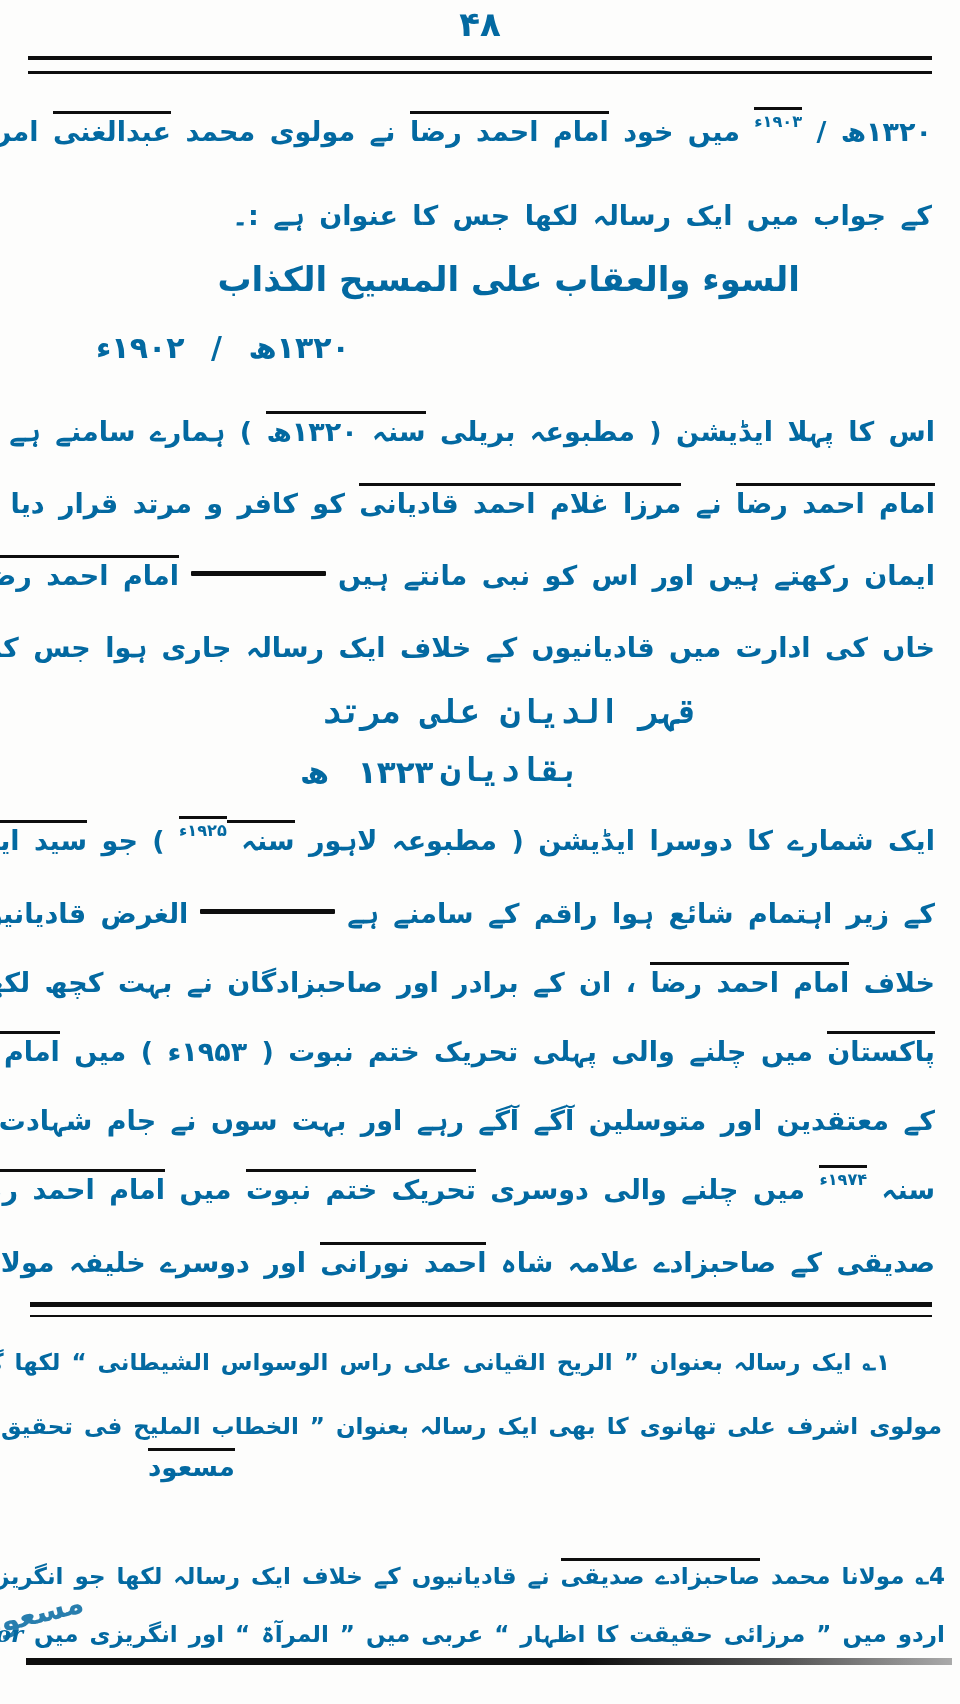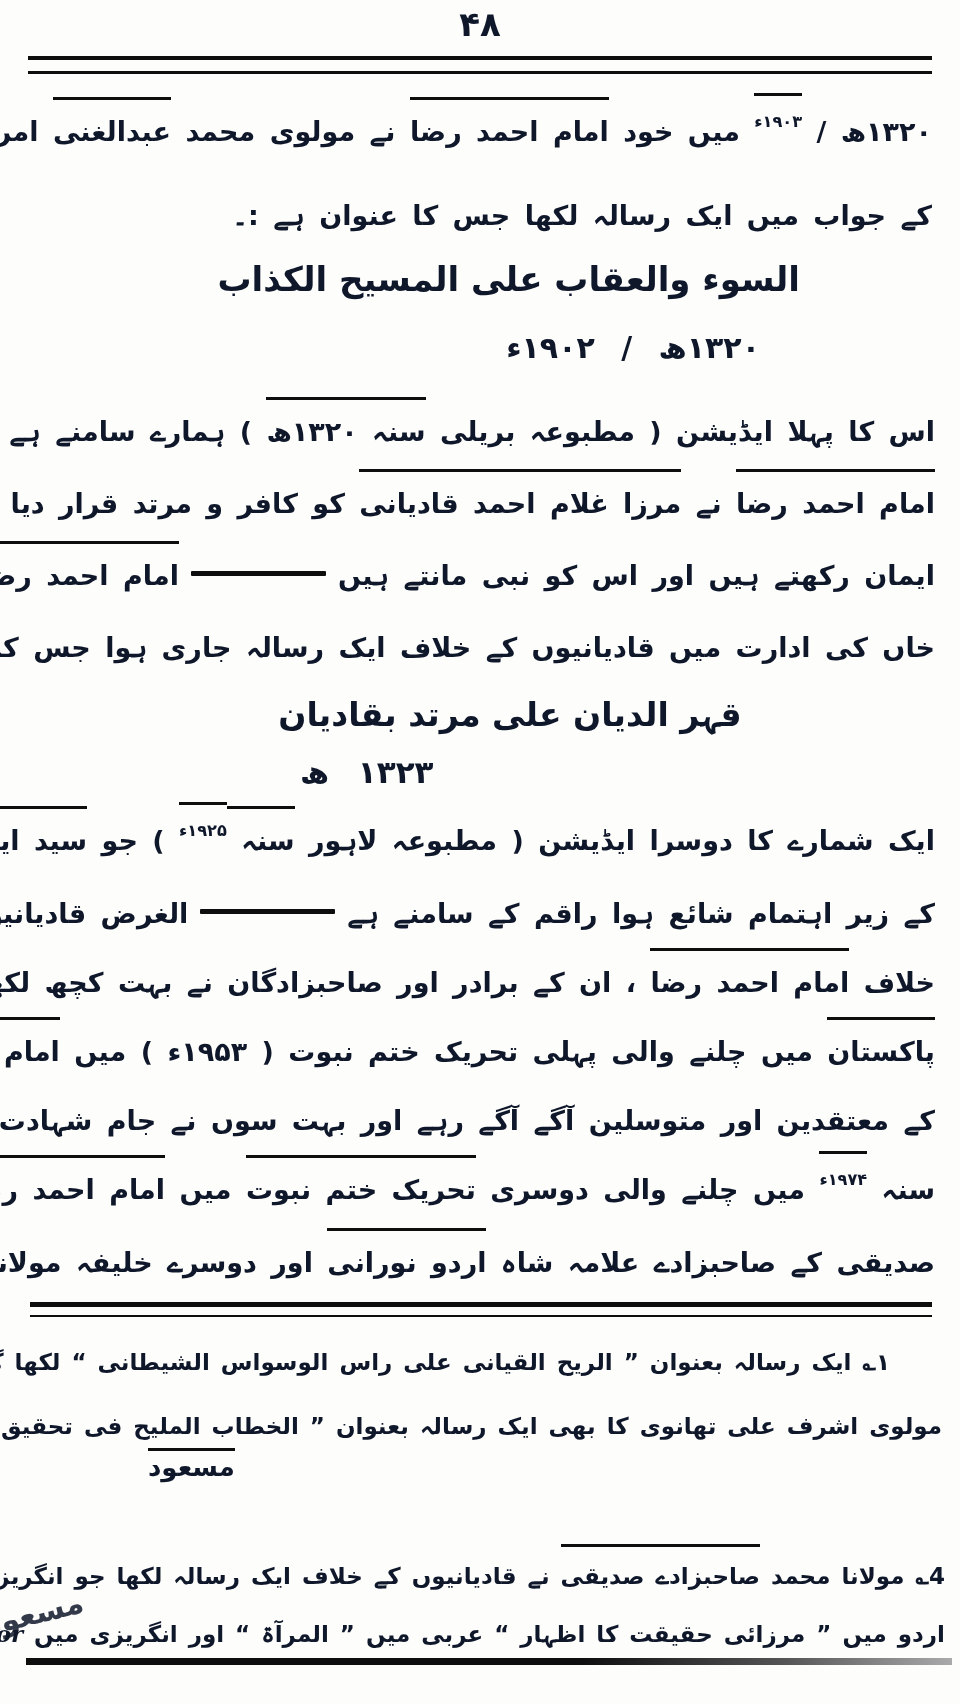--- a/index.html
+++ b/index.html
@@ -1,51 +1,51 @@
 <!DOCTYPE html>
 <html lang="ur" dir="rtl"><head>
 <meta charset="utf-8">
 <style>
   html,body{margin:0;padding:0;background:#ffffff;}
   body{width:960px;height:1704px;overflow:hidden;}
   .page{
     position:relative;width:960px;height:1704px;
-    background:#fdfdfc;color:#0f172a;
+    background:#fdfdfc;color:#0369a1;
     font-family:"DejaVu Sans",sans-serif;font-weight:700;
     direction:rtl;overflow:hidden;
   }
   .abs{position:absolute;}
   .pageno{top:4px;left:0;right:0;text-align:center;font-size:34px;z-index:2;}
   .rule-top{top:56px;right:28px;left:28px;height:11px;
     border-top:4px solid #0e0e0e;border-bottom:3px solid #0e0e0e;}
   .body{font-size:27px;word-spacing:5px;}
   .tline{text-align:justify;text-align-last:justify;white-space:nowrap;}
   .tline.noj{text-align-last:right;}
   .p1{top:92px;right:28px;left:28px;line-height:80px;}
   .h1{top:248px;left:80px;right:160px;font-size:34px;line-height:62px;}
-  .d1{top:330px;left:96px;right:200px;text-align:right;font-size:30px;word-spacing:16px;}
+  .d1{top:330px;left:96px;right:200px;text-align:left;font-size:30px;word-spacing:16px;}
   .p2{top:396px;right:25px;left:22px;line-height:72px;}
-  .h2{top:686px;left:250px;right:190px;text-align:center;font-size:33px;line-height:58px;}
+  .h2{top:686px;left:250px;right:190px;text-align:center;font-size:33px;line-height:58px;font-family:Liberation Mono, monospace;}
   .d2{top:754px;left:300px;right:380px;text-align:left;font-size:31px;
     word-spacing:18px;letter-spacing:5px;white-space:nowrap;}
   .p3{top:806px;right:25px;left:20px;line-height:69px;}
   .fnsep{top:1302px;right:28px;left:30px;height:8px;
     border-top:5px solid #0e0e0e;border-bottom:2px solid #0e0e0e;}
   .foot{font-size:23px;word-spacing:3px;}
   .fn1{top:1334px;right:70px;left:150px;line-height:56px;}
   .fn1b{top:1398px;right:18px;left:12px;line-height:56px;}
   .fn1c{top:1452px;right:250px;left:400px;line-height:50px;}
   .catchword{top:1448px;left:148px;font-size:26px;
     border-top:3px solid #0e0e0e;padding-top:1px;}
   .fn2{top:1548px;right:15px;left:12px;line-height:56px;}
   .fn3{top:1606px;right:15px;left:10px;line-height:56px;}
   .scribble{top:1596px;left:-16px;font-size:30px;transform:rotate(-14deg);opacity:.85;}
   .rule-bottom{top:1658px;left:26px;right:8px;height:7px;
     background:linear-gradient(to right,#0e0e0e 60%,#555 82%,#aaa 100%);}
-  .ov{border-top:3px solid #0e0e0e;padding-top:16px;margin-top:15px;}
+  .ov{border-top:3px solid #0e0e0e;padding-top:2px;margin-top:15px;}
   .sup{font-size:0.6em;position:relative;top:-0.85em;}
   .bar{display:inline-block;height:5px;width:135px;background:#0e0e0e;
     vertical-align:middle;margin:0 12px 8px 12px;border-radius:1px;}
   .latin{font-family:"DejaVu Serif",serif;font-style:italic;font-weight:700;
     direction:ltr;unicode-bidi:isolate;}
 </style>
 </head>
 <body>
 
 <div class="page">
@@ -71,21 +71,21 @@
   <div class="abs h2">قہر الدیان علی مرتد بقادیان</div>
   <div class="abs d2">۱۳۲۳ ھ</div>
 
   <div class="abs body p3">
       <div class="tline"><span>ایک شمارے کا دوسرا ایڈیشن ( مطبوعہ لاہور </span><span class="ov">سنہ </span><span class="ov sup">۱۹۲۵ء</span><span> ) جو </span><span class="ov">سید ایوب علی رضوی</span></div>
       <div class="tline"><span>کے زیر اہتمام شائع ہوا راقم کے سامنے ہے</span><span class="bar"></span><span>الغرض قادیانیوں کے</span></div>
       <div class="tline"><span>خلاف </span><span class="ov">امام احمد رضا</span><span> ، ان کے برادر اور صاحبزادگان نے بہت کچھ لکھا اور جدوجہد کی ۱؎</span></div>
       <div class="tline"><span class="ov">پاکستان</span><span> میں چلنے والی پہلی تحریک ختم نبوت ( ۱۹۵۳ء ) میں </span><span class="ov">امام احمد رضا</span></div>
       <div class="tline"><span>کے معتقدین اور متوسلین آگے آگے رہے اور بہت سوں نے جام شہادت نوش کیا ۔</span></div>
       <div class="tline"><span>سنہ </span><span class="ov sup">۱۹۷۴ء</span><span> میں چلنے والی دوسری </span><span class="ov">تحریک ختم نبوت</span><span> میں </span><span class="ov">امام احمد رضا</span></div>
-      <div class="tline"><span>صدیقی کے صاحبزادے علامہ شاہ </span><span class="ov">اردو نورانی</span><span> اور دوسرے خلیفہ مولانا </span></div>
+      <div class="tline"><span>صدیقی کے صاحبزادے علامہ شاہ </span><span class="ov">احمد نورانی</span><span> اور دوسرے خلیفہ مولانا </span></div>
     </div>
 
   <div class="abs fnsep"></div>
 
   <div class="abs foot fn1">
       <div class="tline noj"><span>۱؎ ایک رسالہ بعنوان ” الریح القیانی علی راس الوسواس الشیطانی “ لکھا گیا ۔</span></div>
     </div>
   <div class="abs foot fn1b">
       <div class="tline"><span>مولوی اشرف علی تھانوی کا بھی ایک رسالہ بعنوان ” الخطاب الملیح فی تحقیق المہدی “ ( ۱۳۳۲ھ / ۱۹۱۴ء )</span></div>
     </div>

